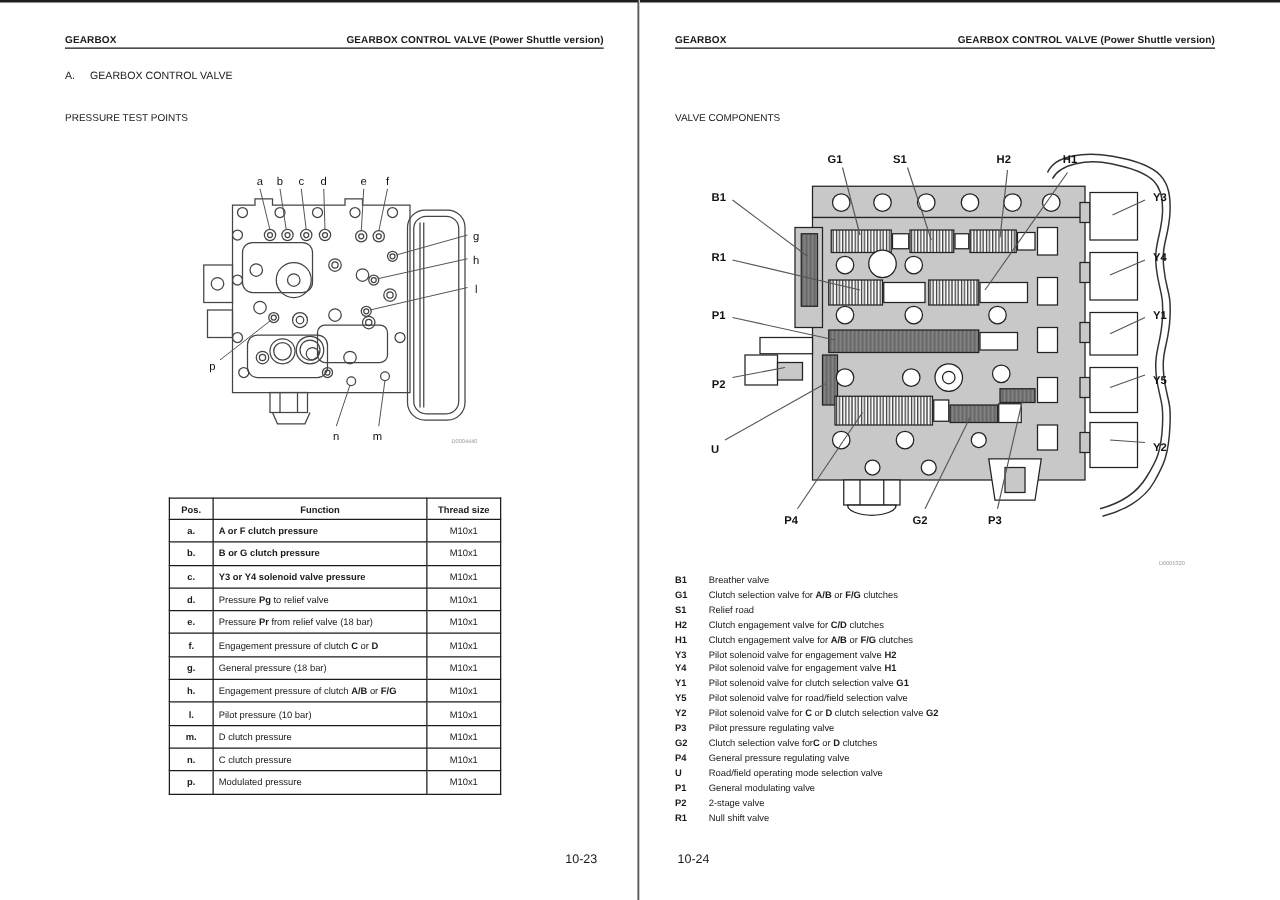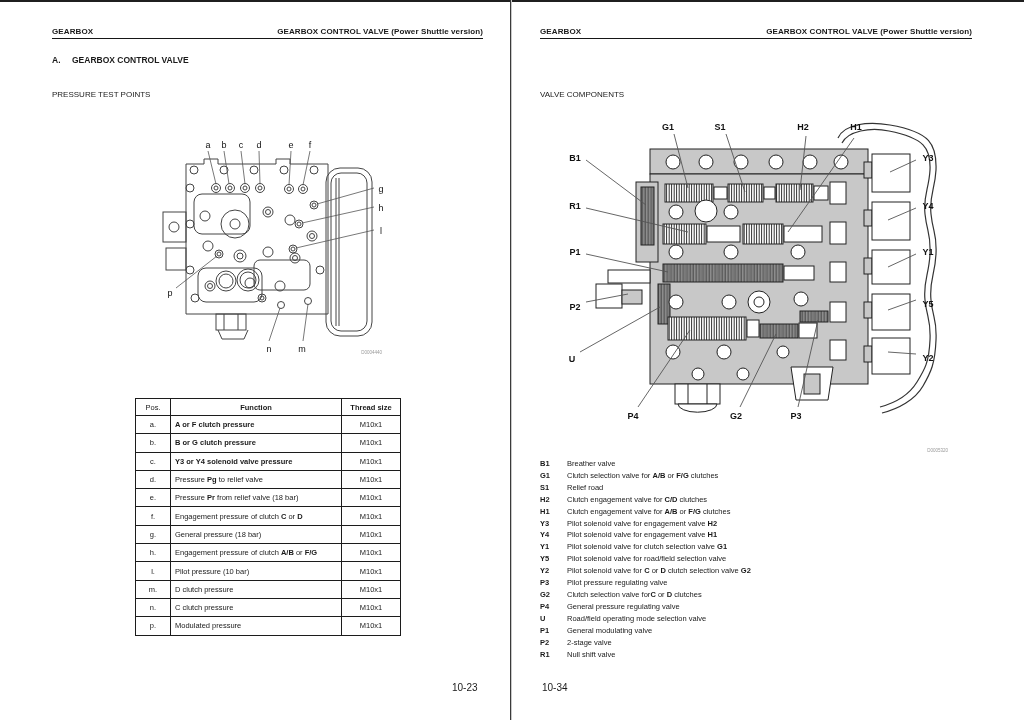--- a/index.html
+++ b/index.html
@@ -9,36 +9,36 @@
   .divider{position:absolute;top:0;left:510px;width:1px;height:720px;background:#3a3a3a;border-right:1px solid #c9c9c9;}
   .page{position:absolute;top:0;height:720px;width:512px;}
   .page-left{left:0;}
   .page-right{left:512px;}
   .hdr{position:absolute;top:27px;}
   .page-left .hdr{left:52px;width:431px;}
   .page-right .hdr{left:28px;width:432px;}
   .hdr-row{display:flex;justify-content:space-between;align-items:center;
            font-size:8px;font-weight:bold;letter-spacing:0.1px;}
   .hdr-rule{border-bottom:1.6px solid #161616;margin-top:2px;}
-  .sec-title{position:absolute;top:55px;left:52px;font-size:8.5px;font-weight:bold;}
+  .sec-title{position:absolute;top:55px;left:52px;font-size:8.5px;font-weight:normal;}
   .sec-title .sec-label{display:inline-block;width:20px;}
   .sub-title{position:absolute;top:90px;font-size:8px;font-weight:normal;}
   .page-left .sub-title{left:52px;}
   .page-right .sub-title{left:28px;}
   .pagenum{position:absolute;top:682px;font-size:10px;}
-  .pagenum-left{left:452px;width:70px;text-align:left;}
+  .pagenum-left{left:430px;width:70px;text-align:center;}
   .pagenum-right{left:30px;}
   
   .tbl{position:absolute;left:135px;top:398px;width:266px;border-collapse:collapse;
        font-size:7.5px;}
   .tbl th,.tbl td{border:1px solid #1c1c1c;padding:2px 4px;vertical-align:middle;}
   .tbl table, .tbl{border:1.5px solid #1c1c1c;}
   .tbl th{height:12px;text-align:center;font-size:7.5px;}
   .tbl td{height:13.3px;}
-  .col-pos{width:26px;text-align:center;font-weight:normal;}
+  .col-pos{width:26px;text-align:center;font-weight:bold;}
   th.col-pos{text-align:center;}
   .col-thread{width:50px;text-align:center;}
   th.col-thread{text-align:center;}
   
   .legend{position:absolute;left:28px;top:458px;width:440px;font-size:7.5px;}
   .lg-row{display:flex;line-height:11.9px;}
   .lg-key{width:27px;font-weight:bold;flex:none;}
   .lg-desc{flex:1;}
   
   .dgm{position:absolute;}
@@ -535,14 +535,14 @@
         <span class="lg-key">P2</span>
         <span class="lg-desc">2-stage valve</span>
       </div>
 
       <div class="lg-row">
         <span class="lg-key">R1</span>
         <span class="lg-desc">Null shift valve</span>
       </div>
     </div>
 
-  <div class="pagenum pagenum-right">10-34</div>
+  <div class="pagenum pagenum-right">10-24</div>
 </div>
 
 </body></html>

